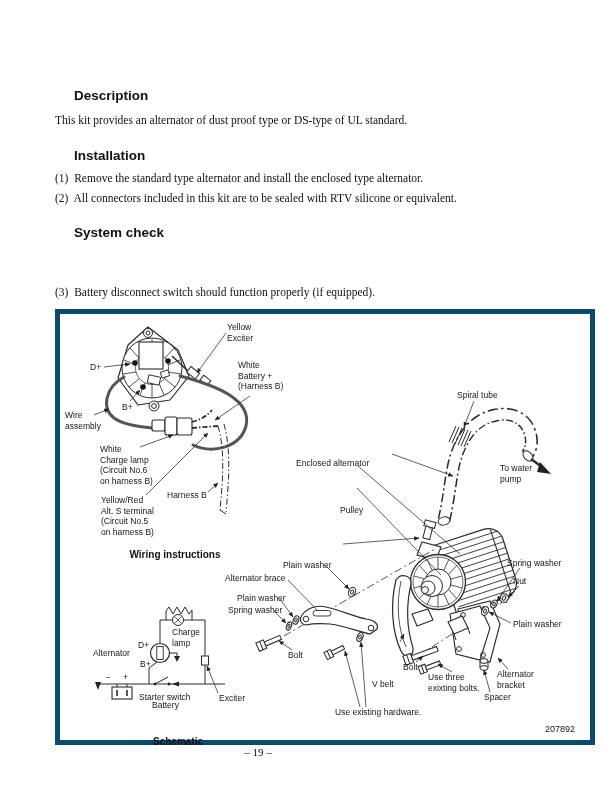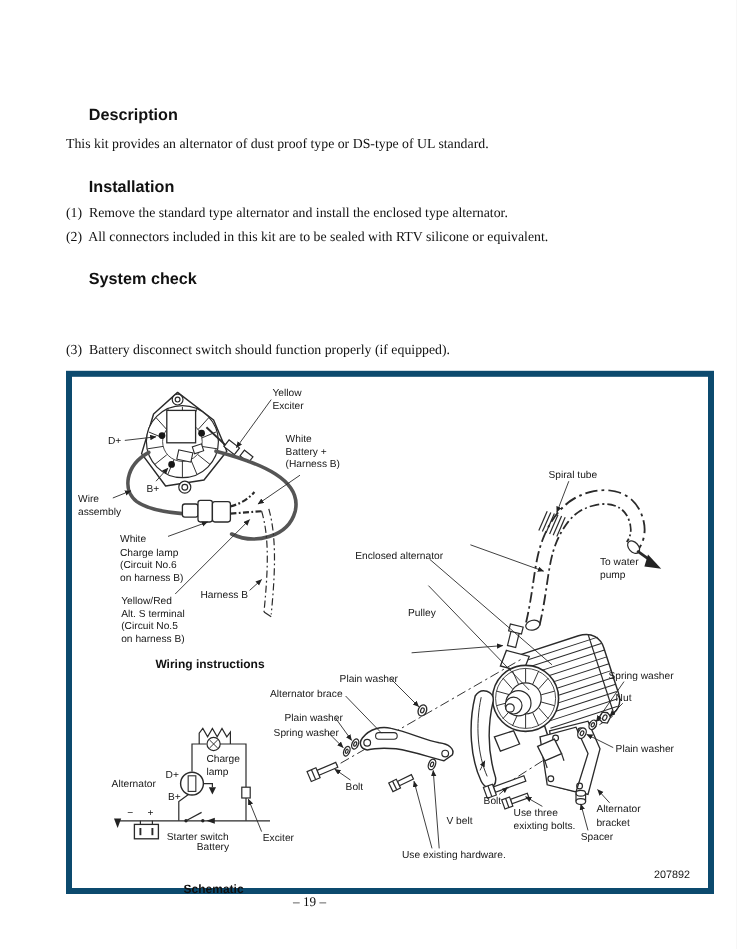--- a/index.html
+++ b/index.html
@@ -333,21 +333,21 @@
     <div class="lbl" style="left:437px;top:355px;">Alternator
 bracket</div>
     <div class="lbl" style="left:424px;top:378px;">Spacer</div>
 
     <div class="lbl" style="left:112px;top:313px;">Charge
 lamp</div>
     <div class="lbl" style="left:78px;top:326px;">D+</div>
     <div class="lbl" style="left:33px;top:334px;">Alternator</div>
     <div class="lbl" style="left:80px;top:345px;">B+</div>
     <div class="lbl" style="left:79px;top:378px;">Starter switch</div>
-    <div class="lbl" style="left:64px;top:386px;padding-left:40px;">Battery</div>
+    <div class="lbl" style="left:52px;top:386px;padding-left:40px;">Battery</div>
     <div class="lbl" style="left:159px;top:379px;">Exciter</div>
     <div class="lbl" style="left:46px;top:358px;">−</div>
     <div class="lbl" style="left:63px;top:358px;">+</div>
     <div class="cap" style="left:68px;top:400px;width:100px;margin-top:22px;">Schematic</div>
 
     <div class="fig-num" style="left:440px;top:410px;width:75px;">207892</div>
   </div>
 
   <div class="page-num">– 19 –</div>
 </div>

